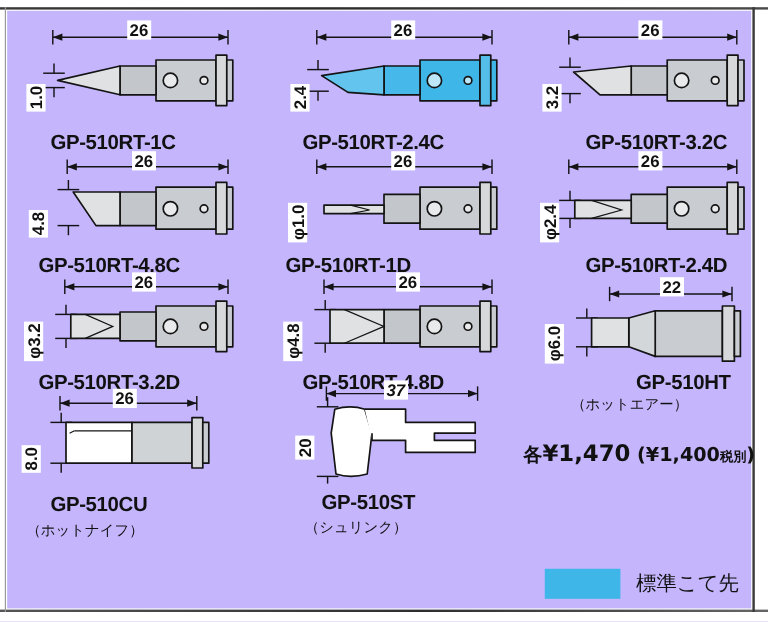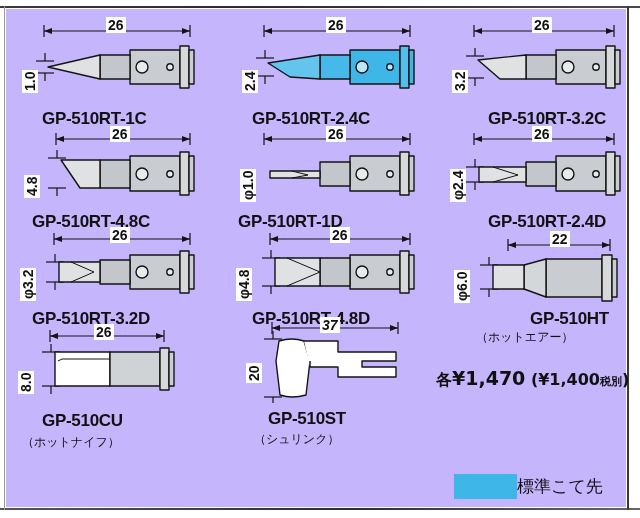--- a/index.html
+++ b/index.html
@@ -67,21 +67,21 @@
   #setnote{
     position:absolute;
     white-space:nowrap;
     font-family:"DejaVu Sans", sans-serif;
     color:#111;
   }
   #setnote .l1{font-size:11px;font-weight:bold;letter-spacing:-0.2px;}
   #setnote .l2{font-size:13px;}
 
   
-  #legend{position:absolute;display:flex;align-items:center;}
+  #legend{position:absolute;display:flex;align-items:center;gap:13px;}
   #legend-swatch{width:63px;height:25px;}
   #legend-text{font-size:17px;font-family:"DejaVu Sans", sans-serif;color:#111;white-space:nowrap;}
 </style>
 </head>
 <body>
 
 <div id="scan-top2"></div>
 <div id="scan-top"></div>
 <div id="scan-bottom"></div>
 <div id="scan-right"></div>

